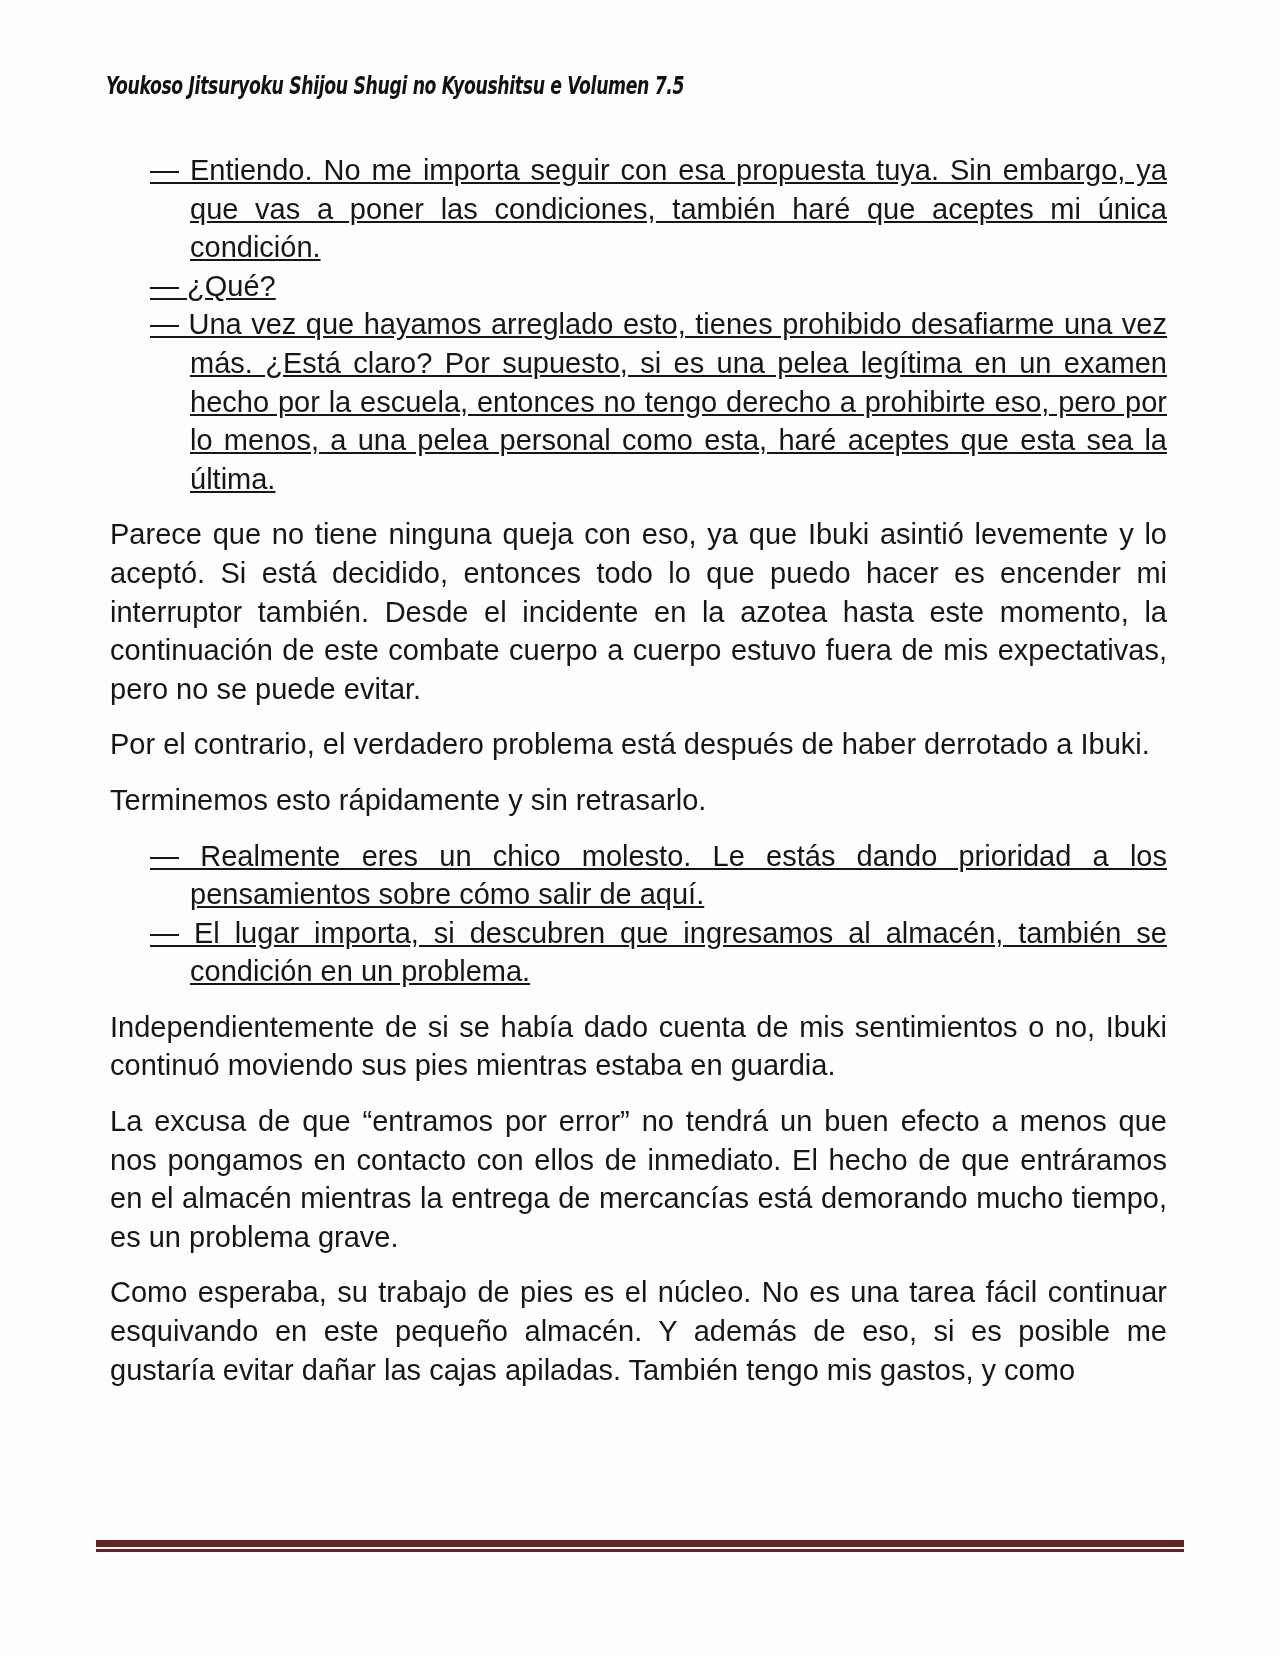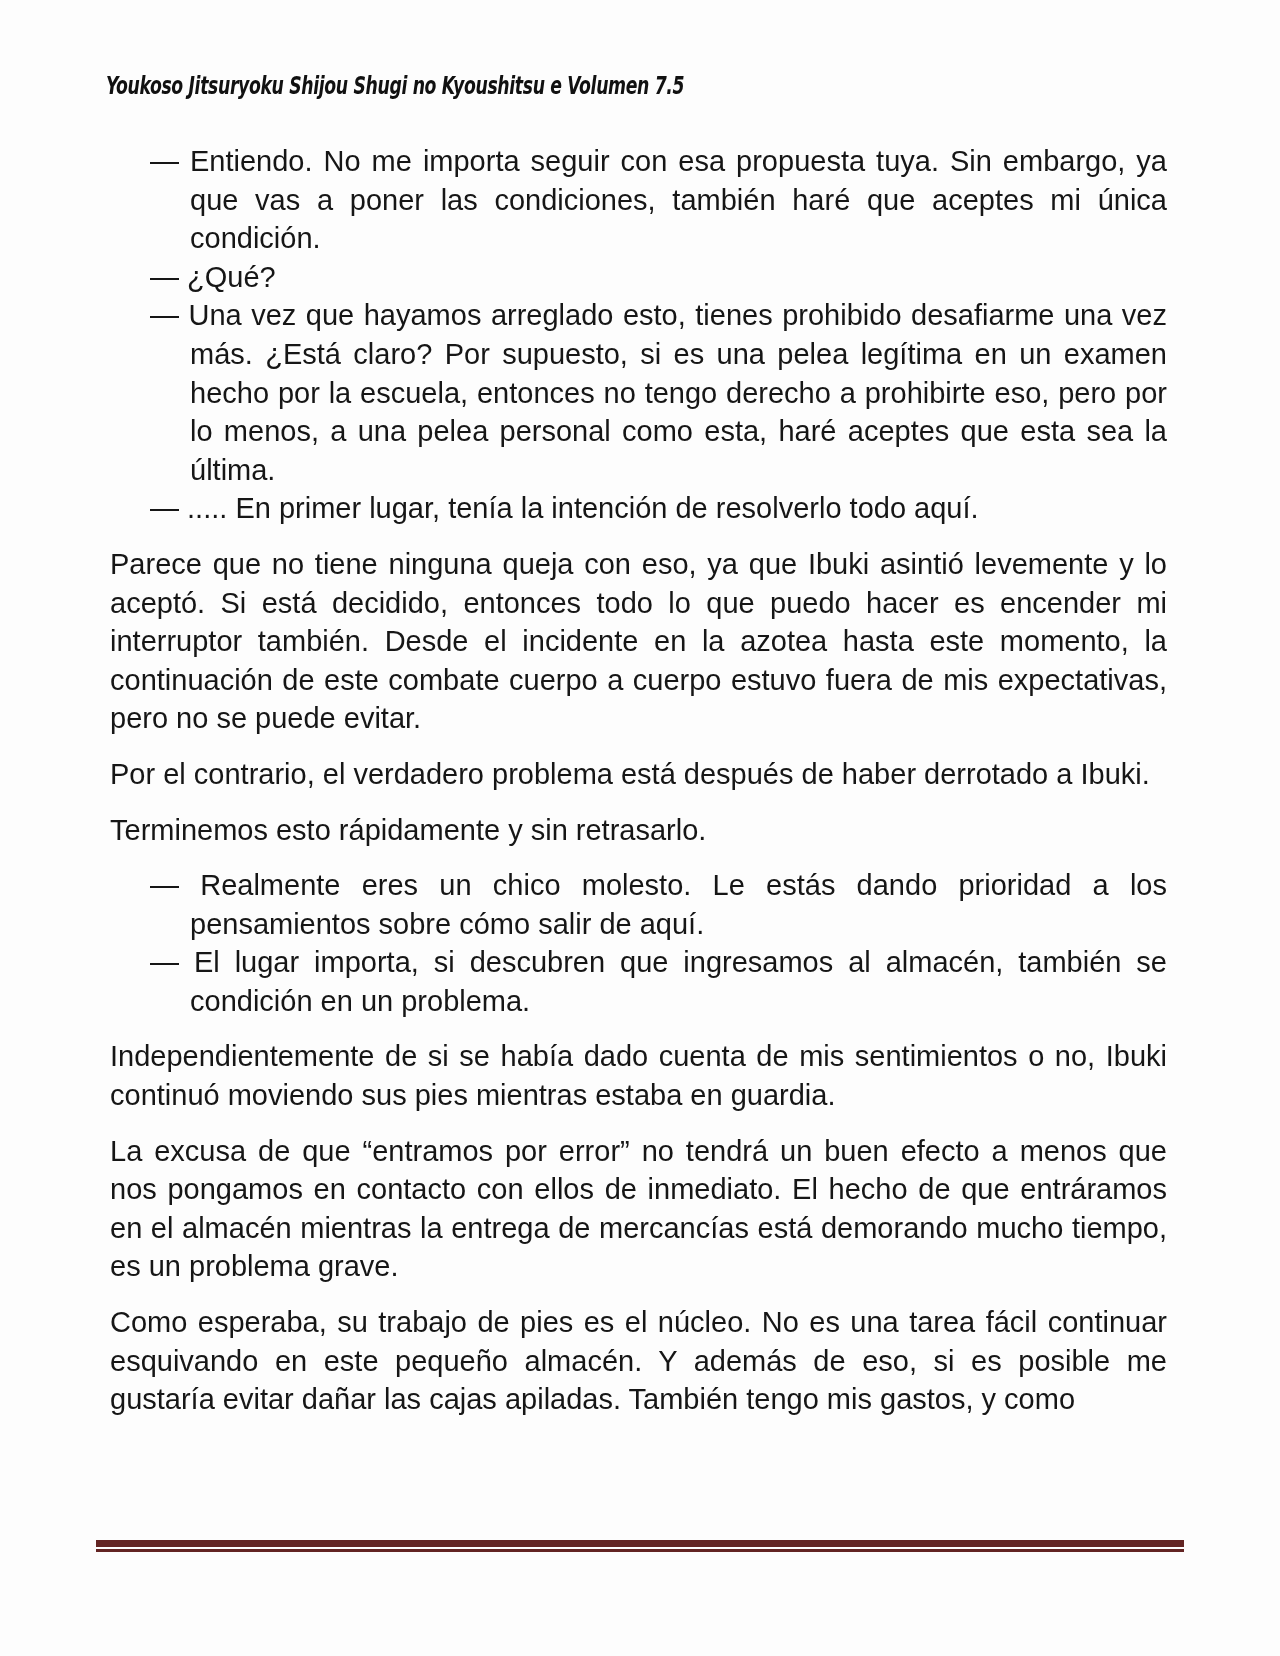--- a/index.html
+++ b/index.html
@@ -32,21 +32,21 @@
   .content {
     position: absolute;
     left: 110px;
     top: 138px;
     width: 1057px;
     font-size: 29px;
     line-height: 38.6px;
     text-align: justify;
     color: #161616;
   }
-  .block { margin: 4px 0 17px 0; }
+  .block { margin: 13px 0 17px 0; text-decoration: underline; }
   .paragraph { margin: 3px 0 17px 0; }
   .dialogue-item {
     margin-left: 40px;
     padding-left: 40px;
     text-indent: -40px;
   }
   
   .footer {
     position: absolute;
     left: 96px;
@@ -83,21 +83,20 @@
 <div class="page">
 
   <div class="header-title">Youkoso Jitsuryoku Shijou Shugi no Kyoushitsu e Volumen 7.5</div>
 
   <div class="content">
 
     <div class="block">
       <div class="dialogue-item">— Entiendo. No me importa seguir con esa propuesta tuya. Sin embargo, ya que vas a poner las condiciones, también haré que aceptes mi única condición.</div>
       <div class="dialogue-item">— ¿Qué?</div>
       <div class="dialogue-item">— Una vez que hayamos arreglado esto, tienes prohibido desafiarme una vez más. ¿Está claro? Por supuesto, si es una pelea legítima en un examen hecho por la escuela, entonces no tengo derecho a prohibirte eso, pero por lo menos, a una pelea personal como esta, haré aceptes que esta sea la última.</div>
-      <div class="dialogue-item">— ..... En primer lugar, tenía la intención de resolverlo todo aquí.</div>
     </div>
 
     <div class="paragraph">Parece que no tiene ninguna queja con eso, ya que Ibuki asintió levemente y lo aceptó. Si está decidido, entonces todo lo que puedo hacer es encender mi interruptor también. Desde el incidente en la azotea hasta este momento, la continuación de este combate cuerpo a cuerpo estuvo fuera de mis expectativas, pero no se puede evitar.</div>
 
     <div class="paragraph">Por el contrario, el verdadero problema está después de haber derrotado a Ibuki.</div>
 
     <div class="paragraph">Terminemos esto rápidamente y sin retrasarlo.</div>
 
     <div class="block">
       <div class="dialogue-item">— Realmente eres un chico molesto. Le estás dando prioridad a los pensamientos sobre cómo salir de aquí.</div>

